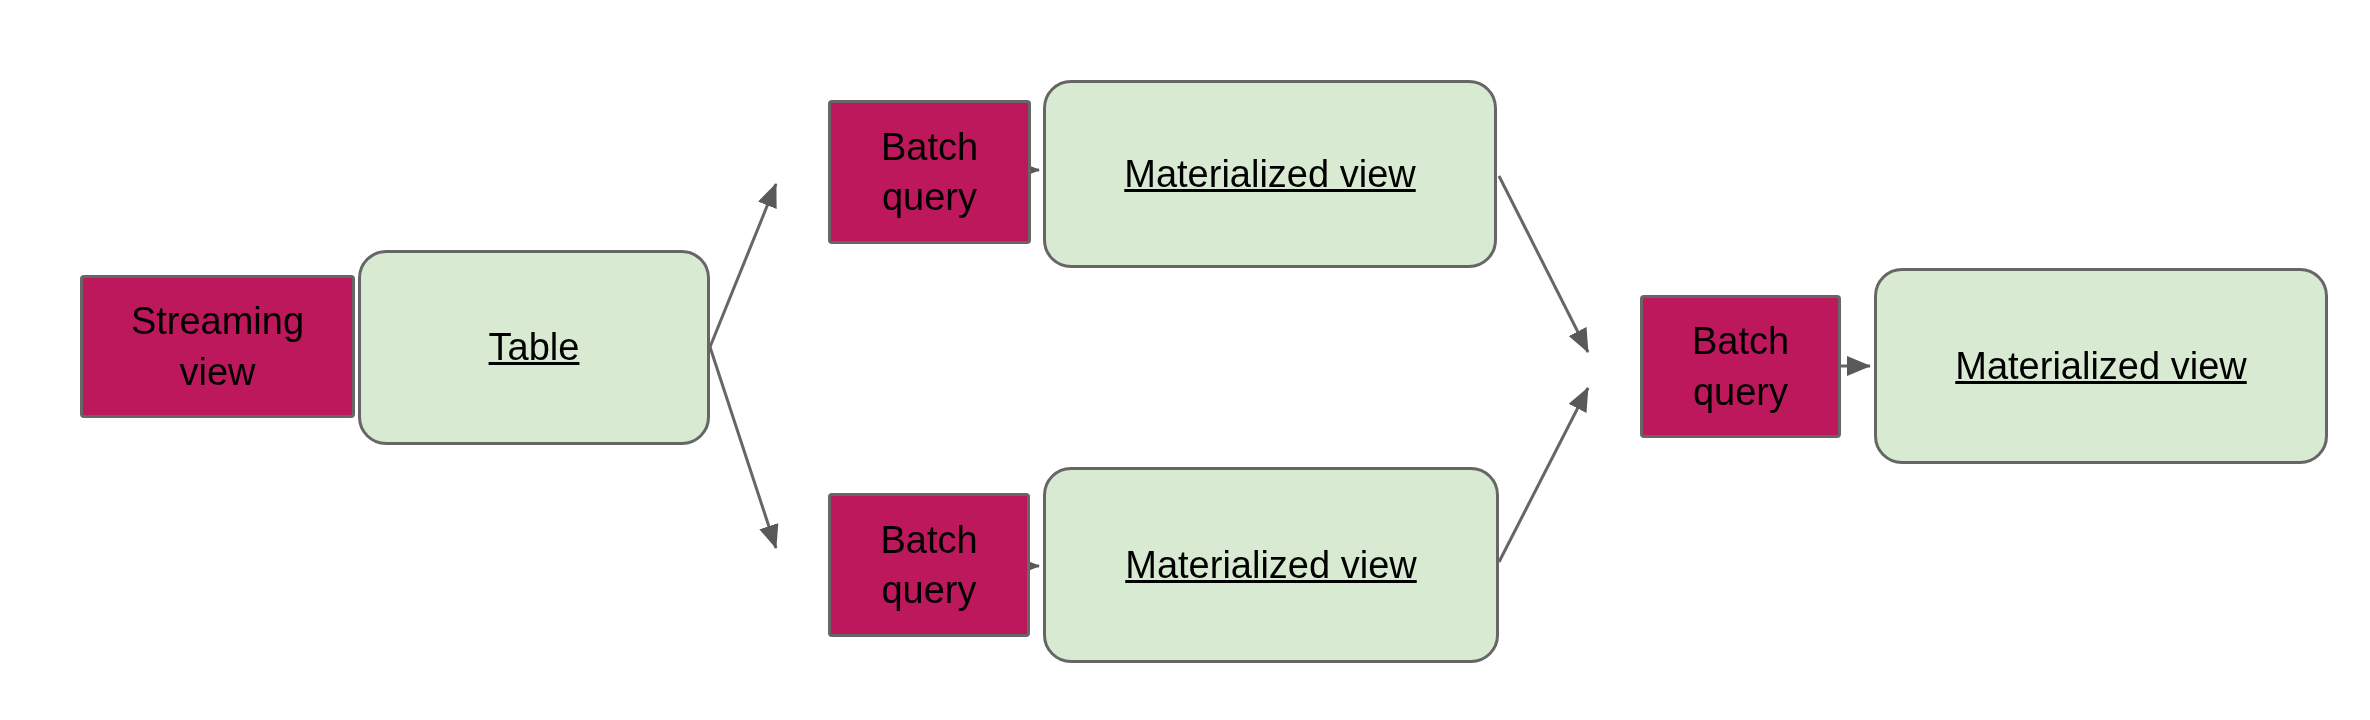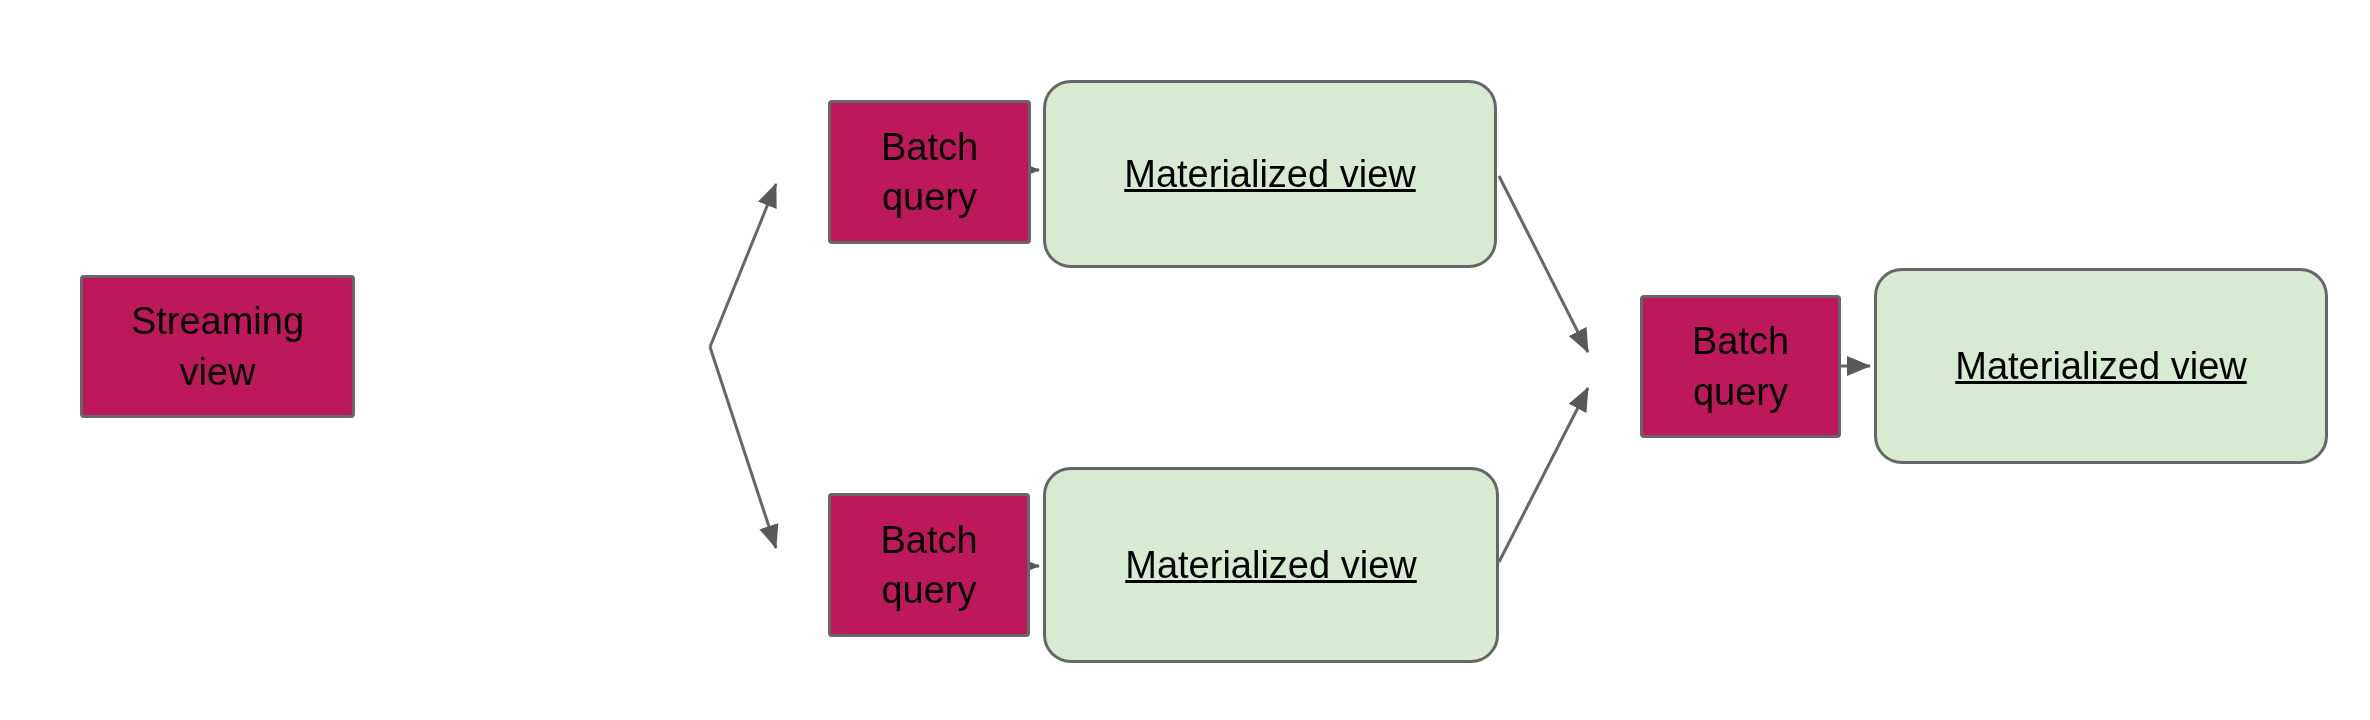--- a/index.html
+++ b/index.html
@@ -92,20 +92,23 @@
     </g>
     <g>
       <line x1="1794" y1="366" x2="1870" y2="366" stroke="#666666" stroke-width="3" marker-end="url(#ah)"></line>
     </g>
   </svg>
 
   <div class="node query n-streaming">
     <span>Streaming view</span>
   </div>
 
+  <div class="node store n-table">
+    <span>Table</span>
+  </div>
 
   <div class="node query n-bq-top">
     <span>Batch query</span>
   </div>
 
   <div class="node store n-mv-top">
     <span>Materialized view</span>
   </div>
 
   <div class="node query n-bq-bottom">

